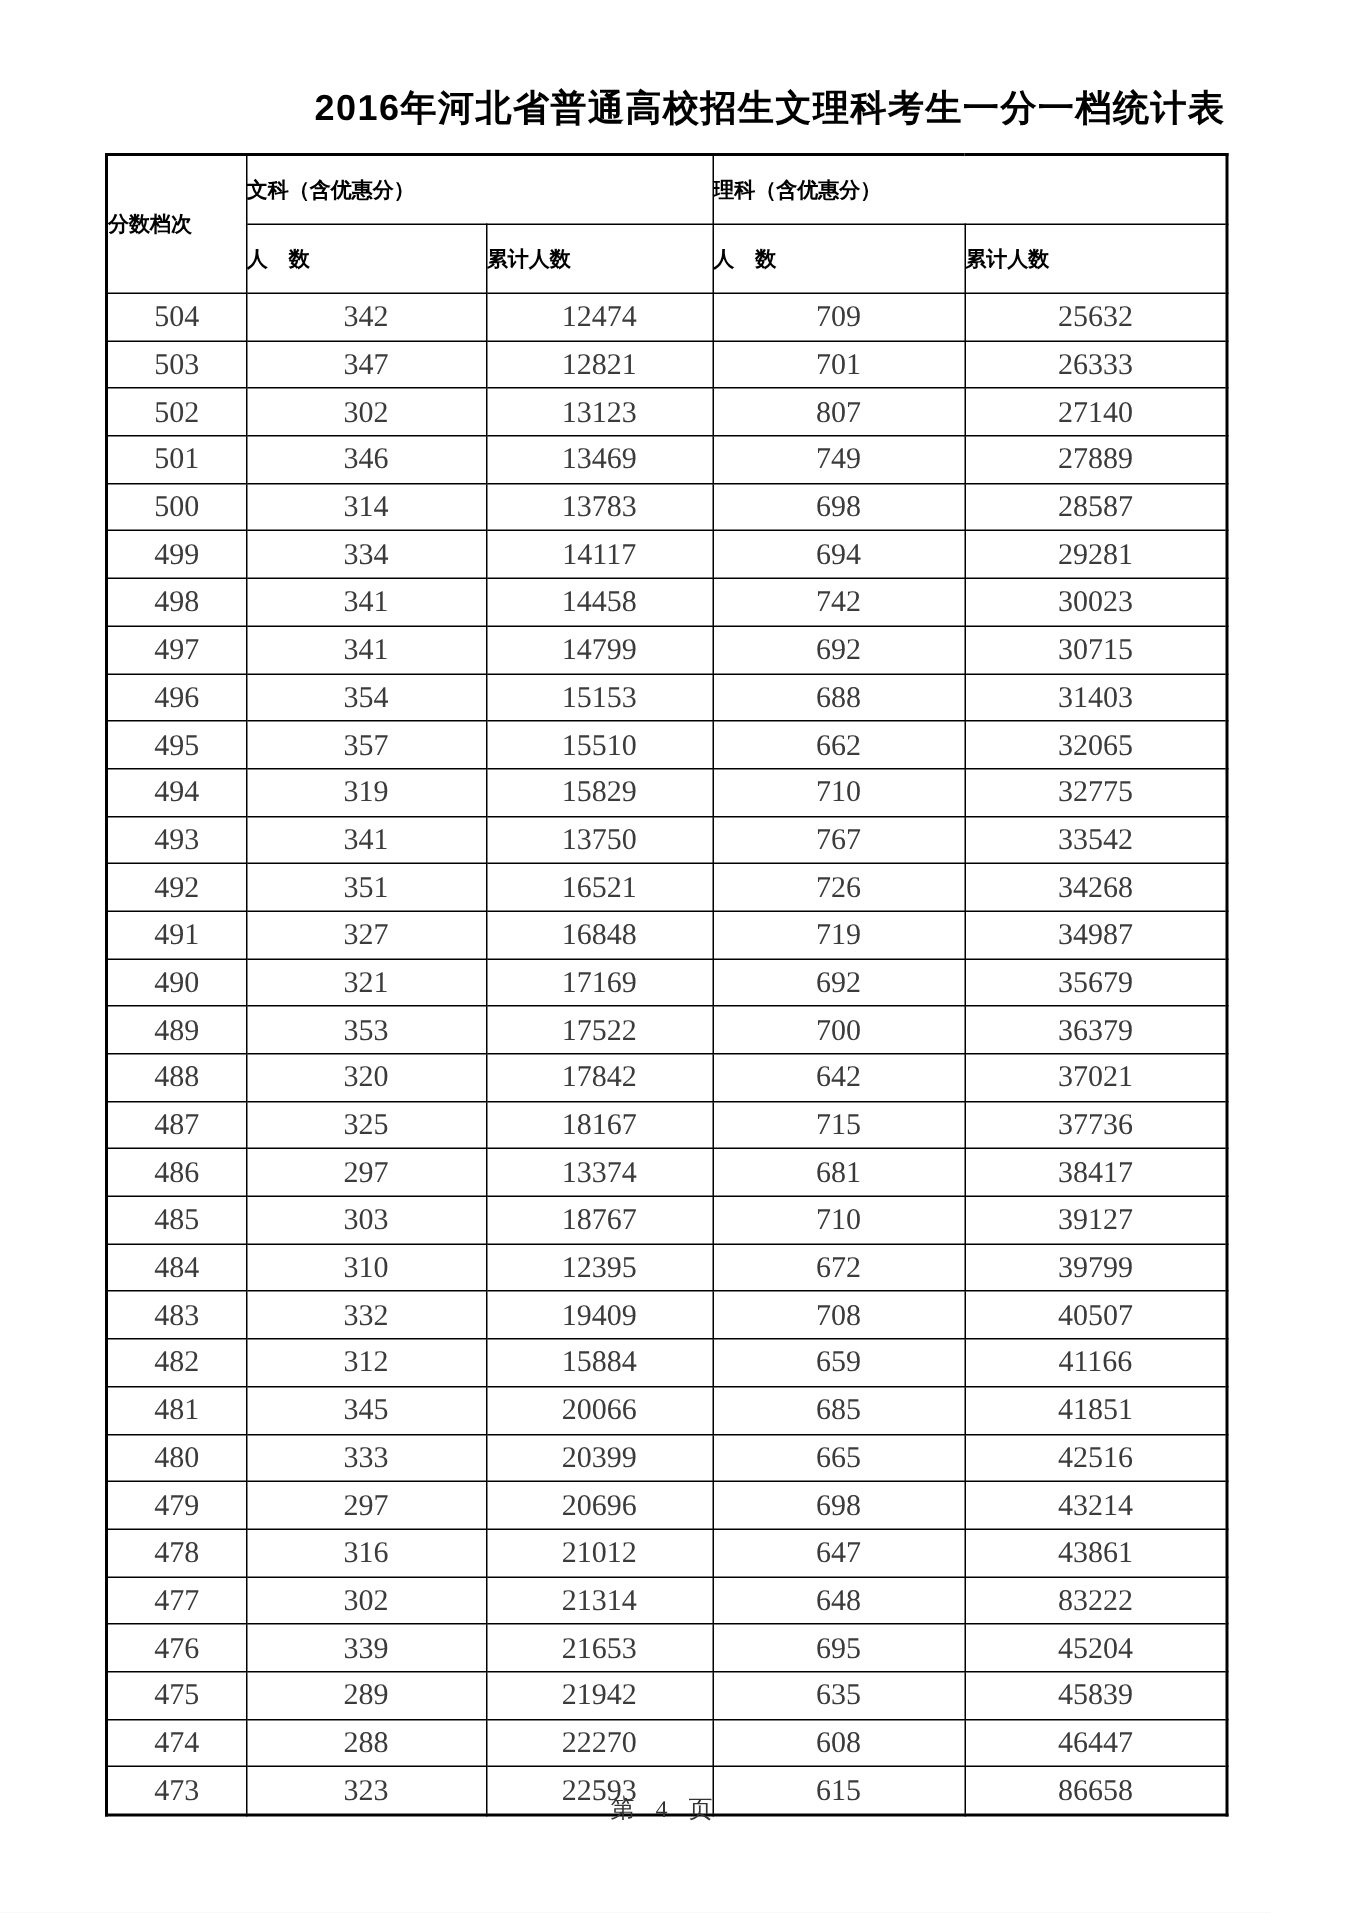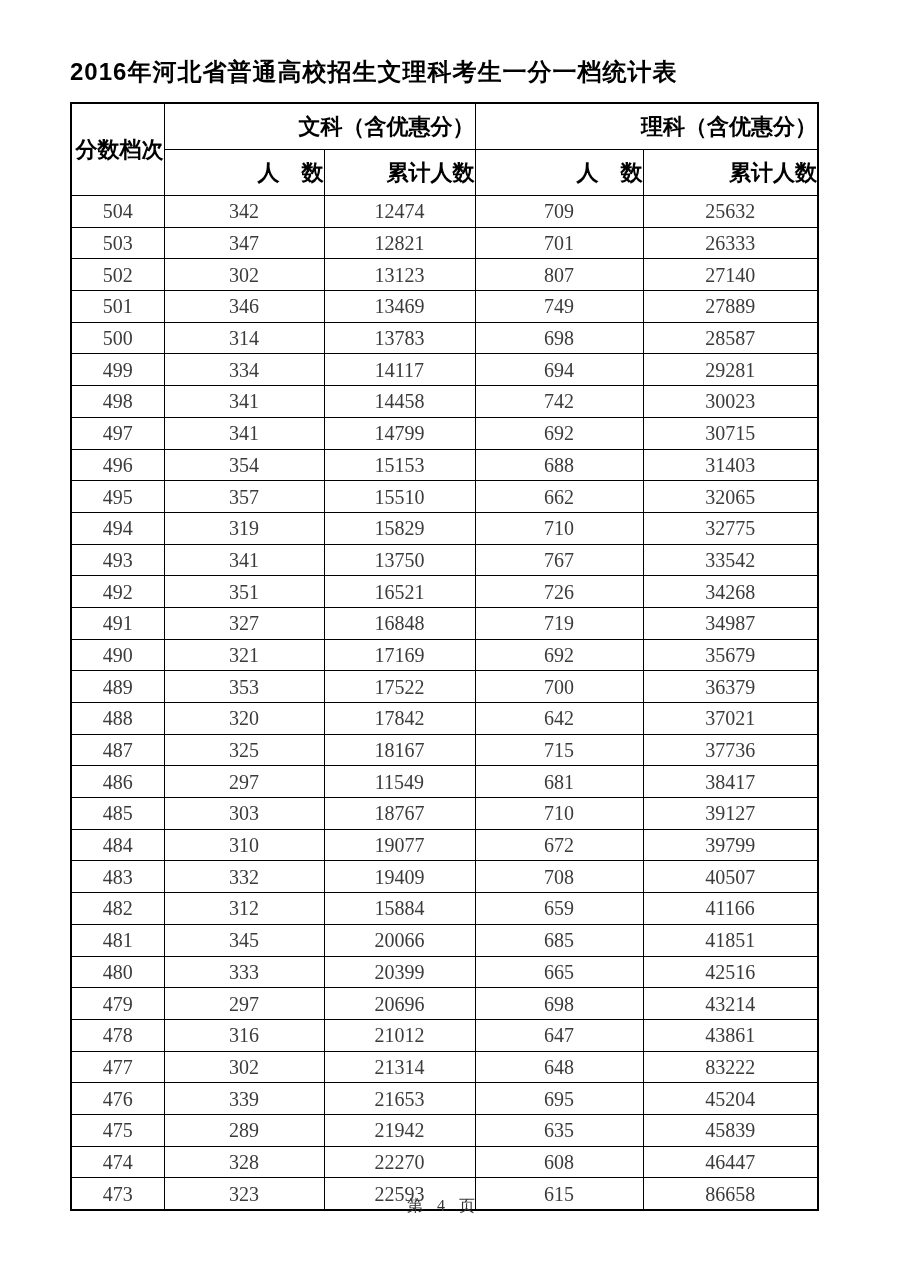--- a/index.html
+++ b/index.html
@@ -16,44 +16,44 @@
     height: 1275px;
     margin: 0 auto;
     background: var(--page-bg);
     overflow: hidden;
   }
   .doc-title {
     position: absolute;
     top: 56px;
     left: 70px;
     width: 747px;
-    text-align: left;
+    text-align: right;
     font-family: "Liberation Sans", sans-serif;
     font-weight: bold;
     font-size: 24px;
     letter-spacing: 1px;
     color: var(--heading-text);
     white-space: nowrap;
   }
   .stats-table {
     position: absolute;
     top: 102px;
     left: 70px;
     width: 747px;
     border-collapse: collapse;
     table-layout: fixed;
     border: 2px solid var(--border-color);
   }
   .stats-table th {
     border: 1px solid var(--border-color);
     font-family: "Liberation Sans", sans-serif;
     font-weight: bold;
-    font-size: 22px;
+    font-size: 14px;
     color: var(--heading-text);
-    text-align: right;
+    text-align: left;
     vertical-align: middle;
     padding: 0;
   }
   .stats-table thead tr.group-row th { height: 45px; }
   .stats-table thead tr.sub-row th { height: 45px; font-family: Liberation Serif, serif; }
   .stats-table td {
     border: 1px solid var(--border-color);
     height: 30.7px;
     text-align: center;
     vertical-align: middle;
@@ -226,35 +226,35 @@
         <tr>
           <td>487</td>
           <td>325</td>
           <td>18167</td>
           <td>715</td>
           <td>37736</td>
         </tr>
         <tr>
           <td>486</td>
           <td>297</td>
-          <td>11549</td>
+          <td>13374</td>
           <td>681</td>
           <td>38417</td>
         </tr>
         <tr>
           <td>485</td>
           <td>303</td>
           <td>18767</td>
           <td>710</td>
           <td>39127</td>
         </tr>
         <tr>
           <td>484</td>
           <td>310</td>
-          <td>19077</td>
+          <td>12395</td>
           <td>672</td>
           <td>39799</td>
         </tr>
         <tr>
           <td>483</td>
           <td>332</td>
           <td>19409</td>
           <td>708</td>
           <td>40507</td>
         </tr>
@@ -309,21 +309,21 @@
         </tr>
         <tr>
           <td>475</td>
           <td>289</td>
           <td>21942</td>
           <td>635</td>
           <td>45839</td>
         </tr>
         <tr>
           <td>474</td>
-          <td>328</td>
+          <td>288</td>
           <td>22270</td>
           <td>608</td>
           <td>46447</td>
         </tr>
         <tr>
           <td>473</td>
           <td>323</td>
           <td>22593</td>
           <td>615</td>
           <td>86658</td>

